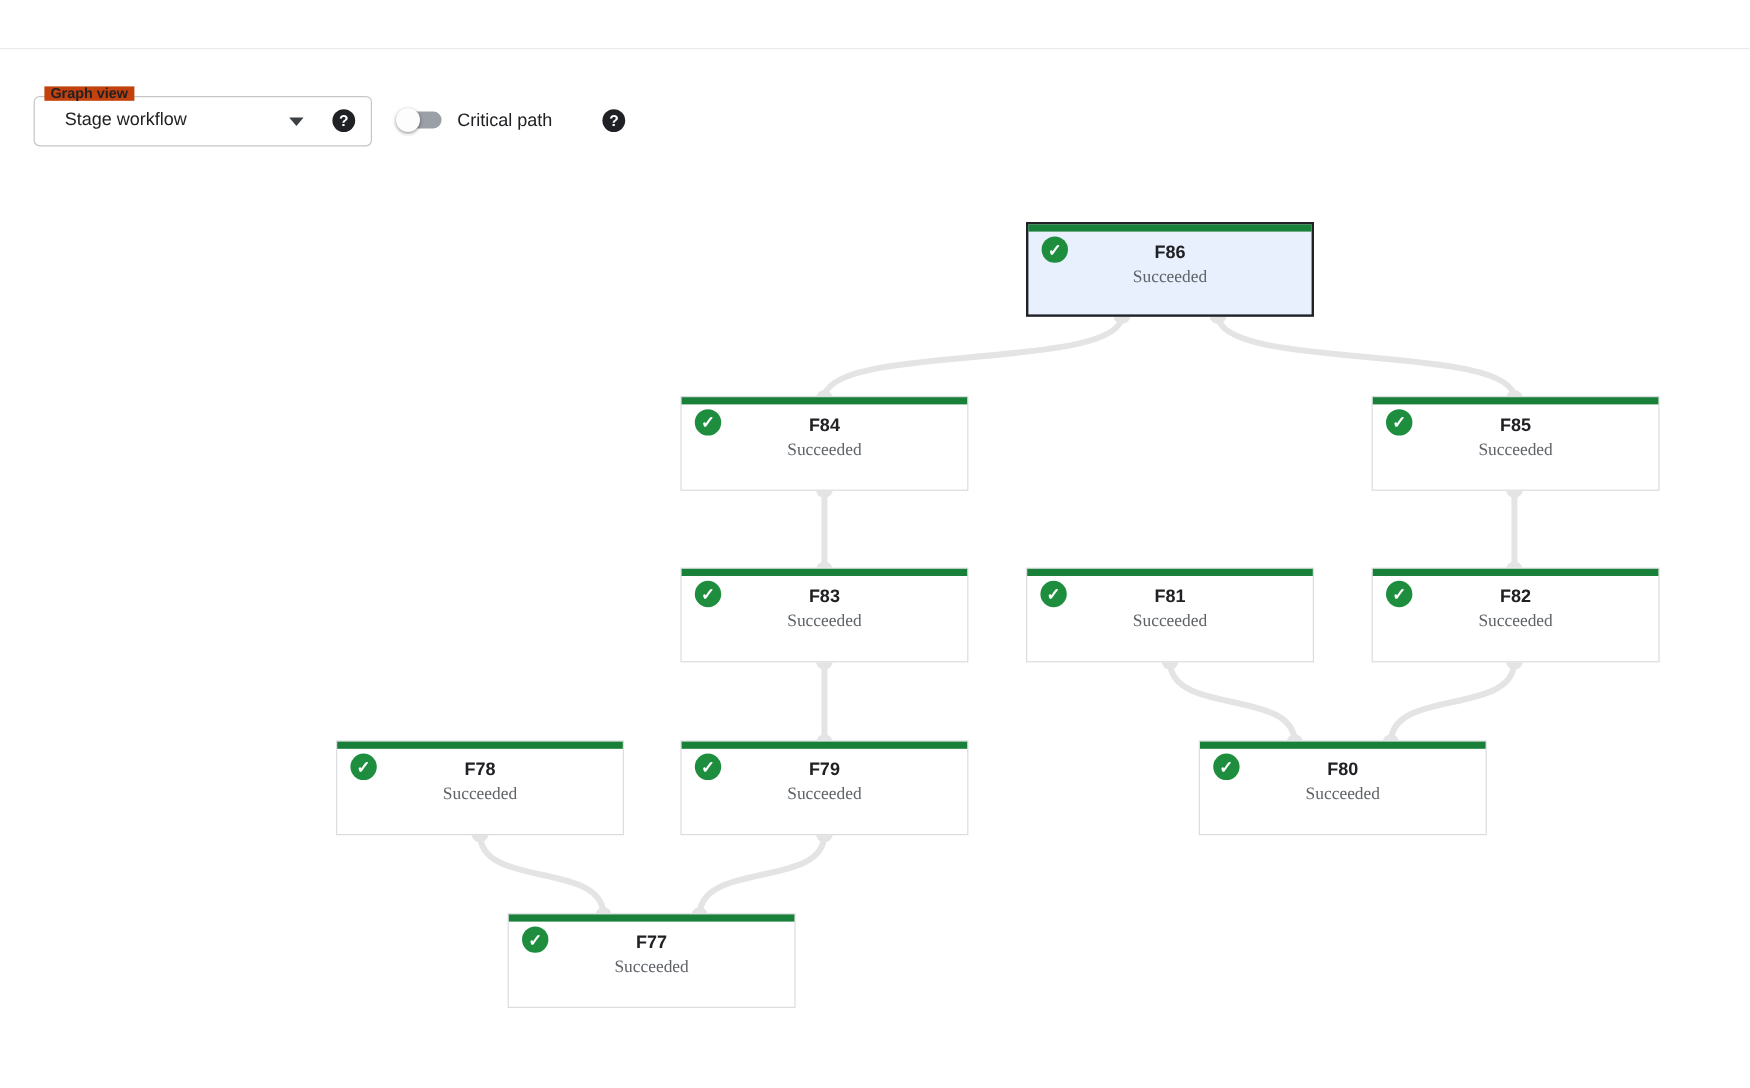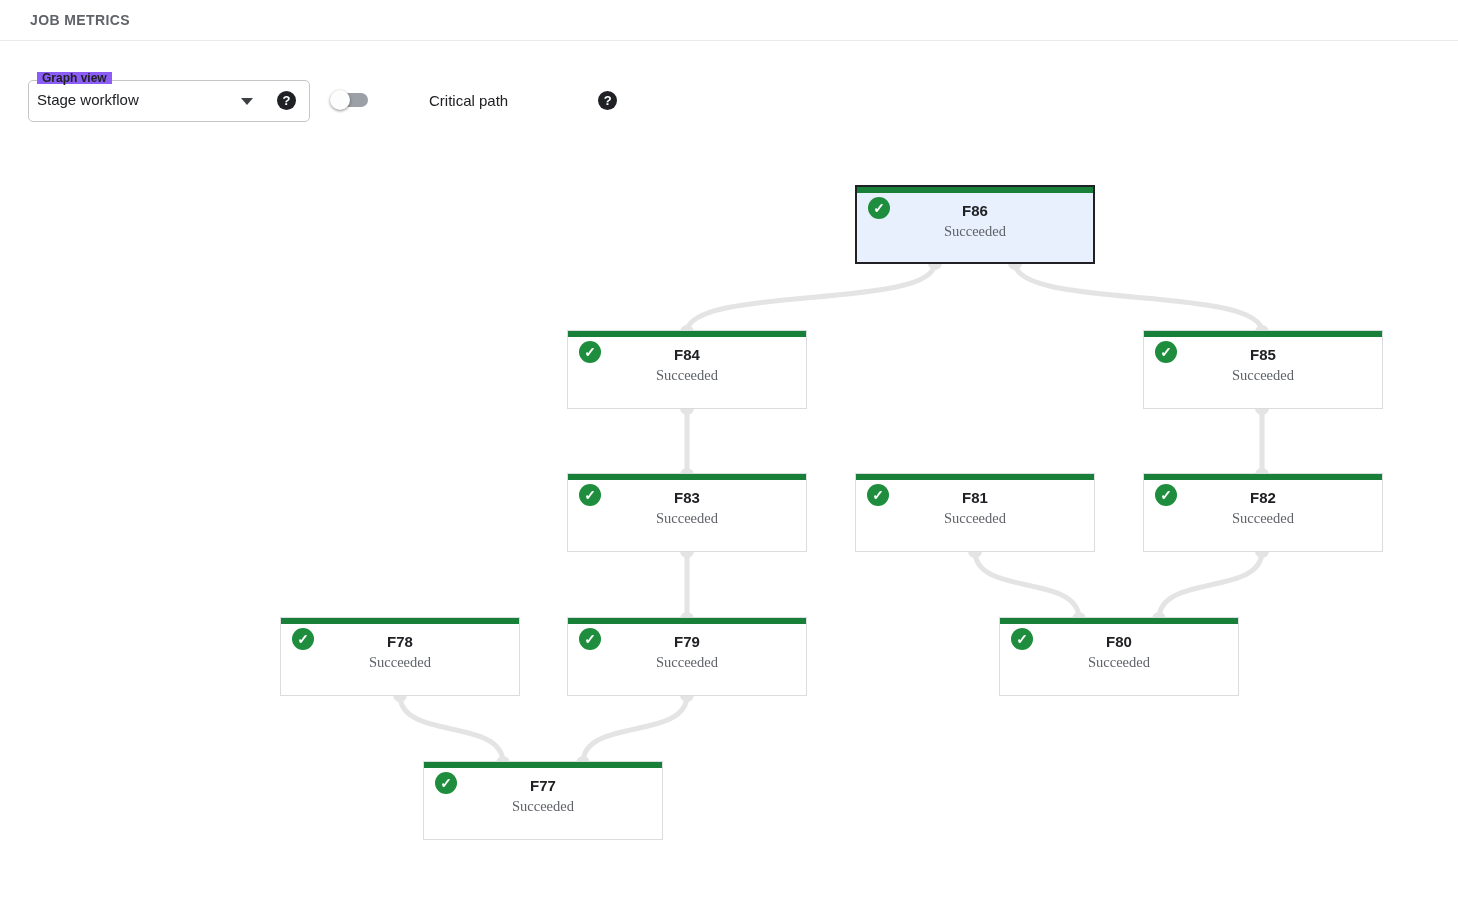--- a/index.html
+++ b/index.html
@@ -9,28 +9,28 @@
   }
   
   .tabbar{display:flex;height:40px;border-bottom:1px solid #e8eaed;padding-left:6px;background:#fff;position:relative;z-index:3;}
   .tab{position:relative;display:flex;align-items:center;padding:0 24px;font-size:14px;font-weight:bold;
        letter-spacing:.4px;color:#5f6368;cursor:pointer;white-space:nowrap;}
   .tab.active{color:var(--tab-active-blue,#1a73e8);}
   .tab.active::after{content:"";position:absolute;left:0;right:0;bottom:0;height:3px;background:var(--tab-active-blue,#1a73e8);}
   
   .controls{position:absolute;left:0;top:77px;width:100%;height:50px;z-index:3;}
   .select-box{position:absolute;left:28px;top:3px;width:280px;height:40px;border:1px solid #c4c7c5;border-radius:5px;background:#fff;cursor:pointer;}
-  .float-label{position:absolute;top:-9px;left:8px;background:#8b5cf6;padding:0 5px;font-size:12px;font-weight:bold;color:#202124;line-height:12px;}
-  .select-value{position:absolute;left:8px;top:0;line-height:38px;font-size:15px;color:#202124;}
+  .float-label{position:absolute;top:-9px;left:8px;background:#c2410c;padding:0 5px;font-size:12px;font-weight:bold;color:#202124;line-height:12px;}
+  .select-value{position:absolute;left:25px;top:0;line-height:38px;font-size:15px;color:#202124;}
   .dd-arrow{position:absolute;right:56px;top:17px;width:0;height:0;
             border-left:6px solid transparent;border-right:6px solid transparent;border-top:7px solid #3c4043;}
   .help{width:19px;height:19px;border-radius:50%;background:#202124;color:#fff;font-size:13px;font-weight:bold;
         display:flex;align-items:center;justify-content:center;line-height:1;cursor:pointer;flex:0 0 auto;}
   .select-box .help{position:absolute;right:13px;top:10px;}
-  .toggle-group{position:absolute;left:330px;top:0;height:46px;display:flex;align-items:center;gap:48px;}
+  .toggle-group{position:absolute;left:330px;top:0;height:46px;display:flex;align-items:center;}
   .switch{position:relative;width:40px;height:20px;display:inline-block;cursor:pointer;}
   .switch .track{position:absolute;left:4px;top:3px;width:34px;height:14px;border-radius:7px;background:#9aa0a6;}
   .switch .thumb{position:absolute;left:0;top:0;width:20px;height:20px;border-radius:50%;background:#fdfdfd;
                  box-shadow:0 1px 3px rgba(0,0,0,.45);}
   .toggle-label{margin-left:11px;font-size:15px;color:#202124;}
   .toggle-group .help{margin-left:42px;}
   
   .graph{position:absolute;left:0;top:0;width:1458px;height:907px;z-index:1;}
   svg#edges{position:absolute;left:0;top:0;pointer-events:none;}
   .edge{stroke:var(--edge-gray,#e4e4e4);stroke-width:5;fill:none;stroke-linecap:round;}
@@ -43,23 +43,20 @@
   .node .check{position:absolute;left:11px;top:10px;width:22px;height:22px;border-radius:50%;
                background:var(--check-icon-green,#1e8e3e);color:#fff;display:flex;align-items:center;justify-content:center;
                font-size:14px;font-weight:bold;}
   .node .title{margin-top:9px;text-align:center;font-size:15px;font-weight:bold;color:var(--text-primary,#202124);line-height:17px;}
   .node .status{margin-top:4px;text-align:center;font-size:14.5px;color:var(--text-secondary,#5f6368);line-height:17px;font-family:Liberation Serif, serif;}
 </style>
 </head>
 <body>
 
 <div class="tabbar">
-  <div class="tab">
-    <span>JOB METRICS</span>
-  </div>
 </div>
 
 <div class="controls">
   <div class="select-box">
     <span class="float-label">Graph view</span>
     <span class="select-value">Stage workflow</span>
     <span class="dd-arrow"></span>
     <span class="help">?</span>
   </div>
   <div class="toggle-group">

